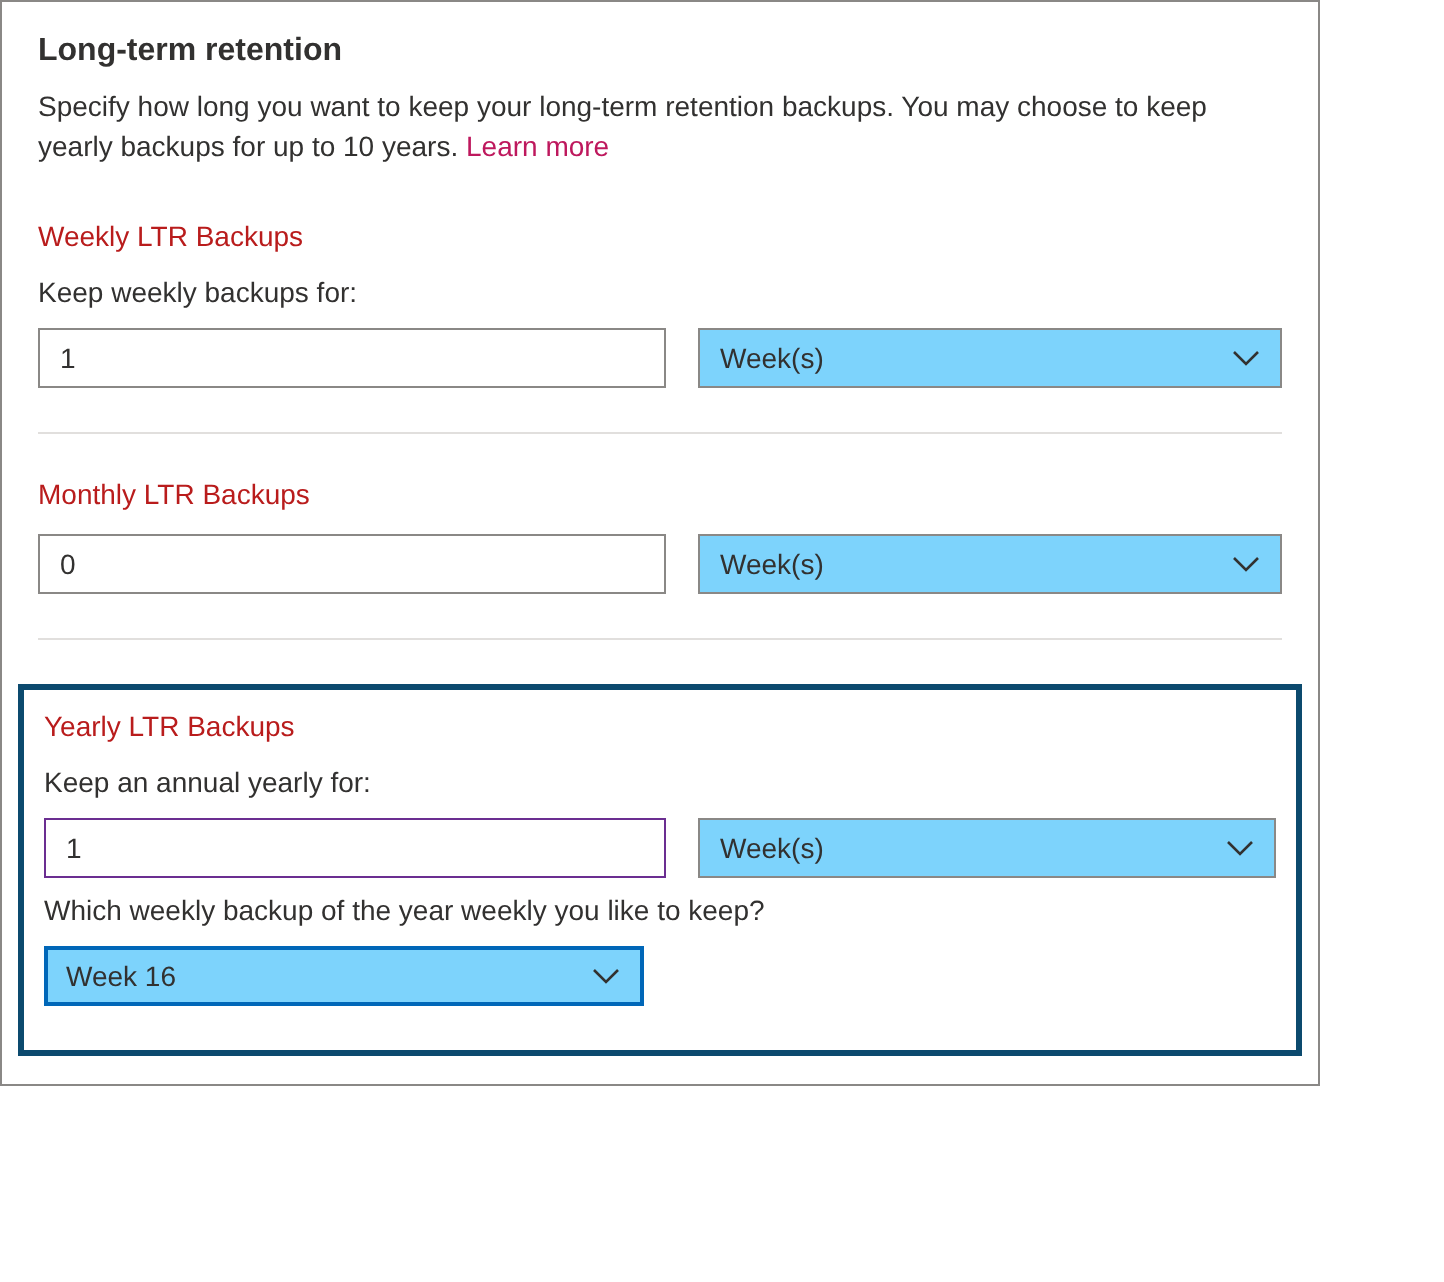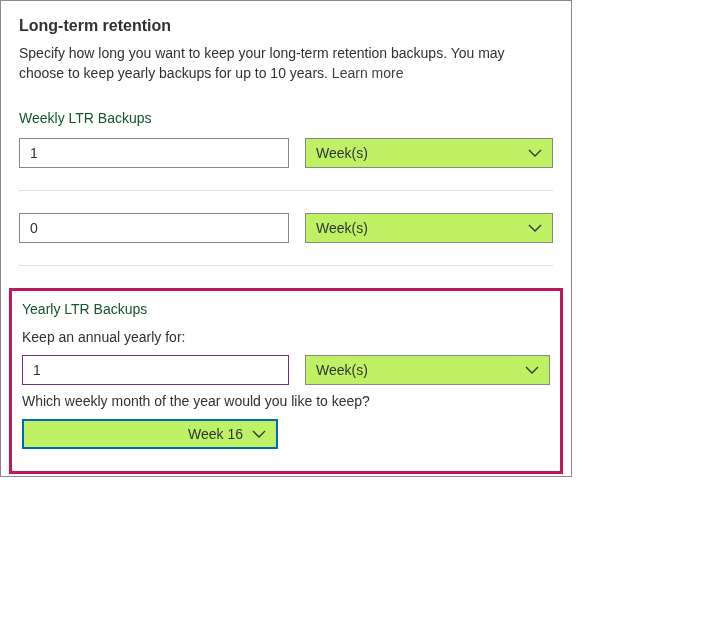--- a/index.html
+++ b/index.html
@@ -7,46 +7,46 @@
       margin: 0;
       padding: 0;
     }
     body {
       font-family: "Segoe UI", Tahoma, sans-serif;
       font-size: 14px;
       color: #323130;
       background: #fff;
     }
     .panel {
-      width: 572px;
+      width: 660px;
       border: 1px solid #8a8886;
-      padding: 16px 18px 12px 18px;
+      padding: 16px 18px 24px 18px;
     }
     .section-title {
       font-size: 16px;
       font-weight: 700;
       margin-bottom: 8px;
     }
     .description {
       font-size: 14px;
       line-height: 1.45;
       margin-bottom: 26px;
       color: #323130;
     }
     .description a {
-      color: #404040;
+      color: #be185d;
       text-decoration: none;
     }
     .group {
       margin-bottom: 8px;
     }
     .group-heading {
       font-size: 14px;
       margin-bottom: 12px;
-      color: #14532d;
+      color: #b91c1c;
     }
     .field-label {
       font-size: 14px;
       margin-bottom: 10px;
       color: #323130;
     }
     .row {
       display: flex;
       gap: 16px;
       margin-bottom: 8px;
@@ -68,86 +68,87 @@
     .select-wrap {
       flex: 1 1 0;
       position: relative;
     }
     .select-box {
       width: 100%;
       height: 30px;
       border: 1px solid #8a8886;
       padding: 4px 34px 4px 10px;
       font-size: 14px;
-      background: #bef264;
+      background: #7dd3fc;
       display: flex;
       align-items: center;
       cursor: pointer;
       position: relative;
     }
     .select-box.focus-blue {
       border: 2px solid #0067b8;
       padding: 3px 33px 3px 9px;
-      justify-content: flex-end;
     }
     .select-box.half {
       width: calc(50% - 8px);
     }
     .chevron {
       position: absolute;
       right: 10px;
       top: 50%;
       transform: translateY(-50%);
       pointer-events: none;
     }
     .chevron svg {
       display: block;
     }
     .divider {
       border: none;
       border-top: 1px solid #e1dfdd;
       margin: 22px 0 22px 0;
     }
     .highlight-box {
-      border: 3px solid #be185d;
+      border: 3px solid #0c4a6e;
       padding: 10px 10px 14px 10px;
       margin: 0 -10px -10px -10px;
     }
   </style>
 </head>
 <body>
 
 <div class="panel">
 
   <div class="section-title">Long-term retention</div>
 
   <p class="description">
     <span>Specify how long you want to keep your long-term retention backups. You may choose to keep yearly backups for up to 10 years. </span><a href="#">Learn more</a>
   </p>
 
   <div class="group">
     <div class="group-heading">Weekly LTR Backups</div>
+    <div class="field-label">Keep weekly backups for:</div>
     <div class="row">
       <input type="text" class="text-input" value="1" style="">
       <div class="select-wrap">
         <div class="select-box">
           <span>Week(s)</span>
           <span class="chevron">
             <svg width="14" height="14" viewBox="0 0 14 14">
                 <path d="M1 4 L7 10 L13 4" stroke="#323130" stroke-width="1.3" fill="none"></path>
               </svg>
           </span>
         </div>
       </div>
     </div>
   </div>
 
   <hr class="divider">
 
   <div class="group">
+    <div class="group-heading">Monthly LTR Backups</div>
     <div class="row">
       <input type="text" class="text-input" value="0" style="">
       <div class="select-wrap">
         <div class="select-box">
           <span>Week(s)</span>
           <span class="chevron">
             <svg width="14" height="14" viewBox="0 0 14 14">
                 <path d="M1 4 L7 10 L13 4" stroke="#323130" stroke-width="1.3" fill="none"></path>
               </svg>
           </span>
@@ -168,21 +169,21 @@
           <div class="select-box">
             <span>Week(s)</span>
             <span class="chevron">
               <svg width="14" height="14" viewBox="0 0 14 14">
                   <path d="M1 4 L7 10 L13 4" stroke="#323130" stroke-width="1.3" fill="none"></path>
                 </svg>
             </span>
           </div>
         </div>
       </div>
-      <div class="field-label">Which weekly month of the year would you like to keep?</div>
+      <div class="field-label">Which weekly backup of the year weekly you like to keep?</div>
       <div class="row">
         <div class="select-box half focus-blue">
           <span>Week 16</span>
           <span class="chevron">
             <svg width="14" height="14" viewBox="0 0 14 14">
                 <path d="M1 4 L7 10 L13 4" stroke="#323130" stroke-width="1.3" fill="none"></path>
               </svg>
           </span>
         </div>
       </div>

